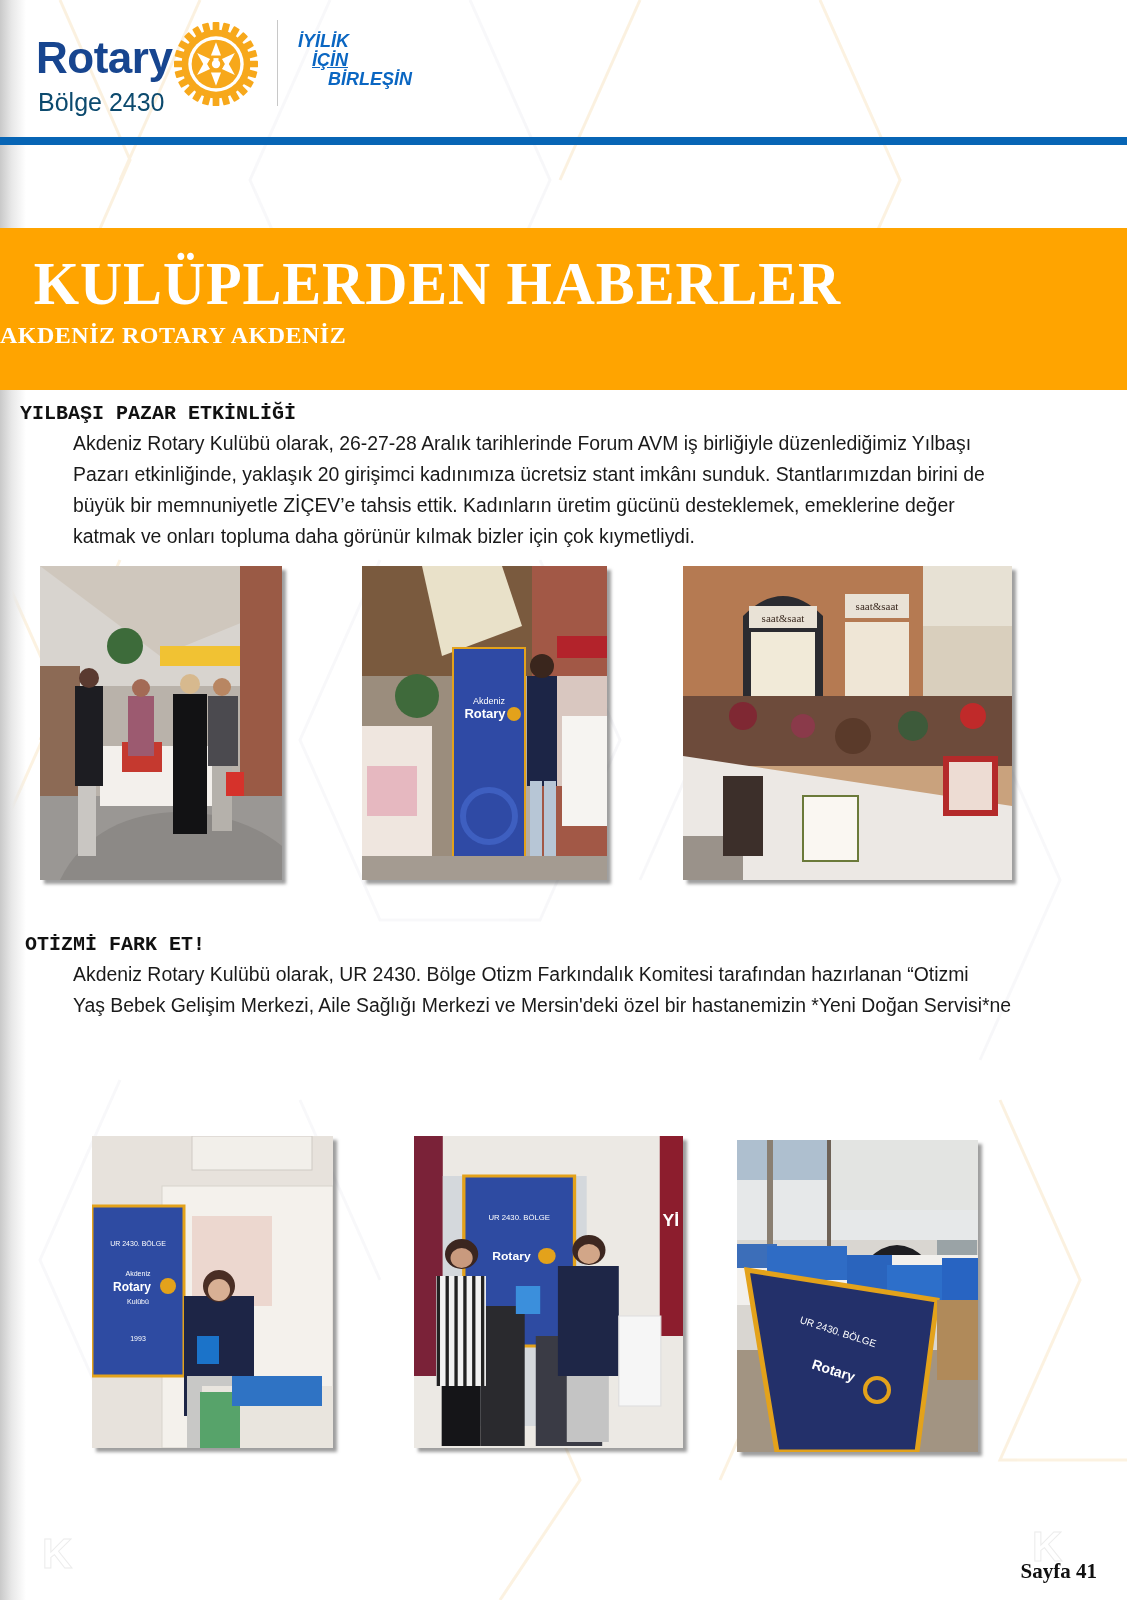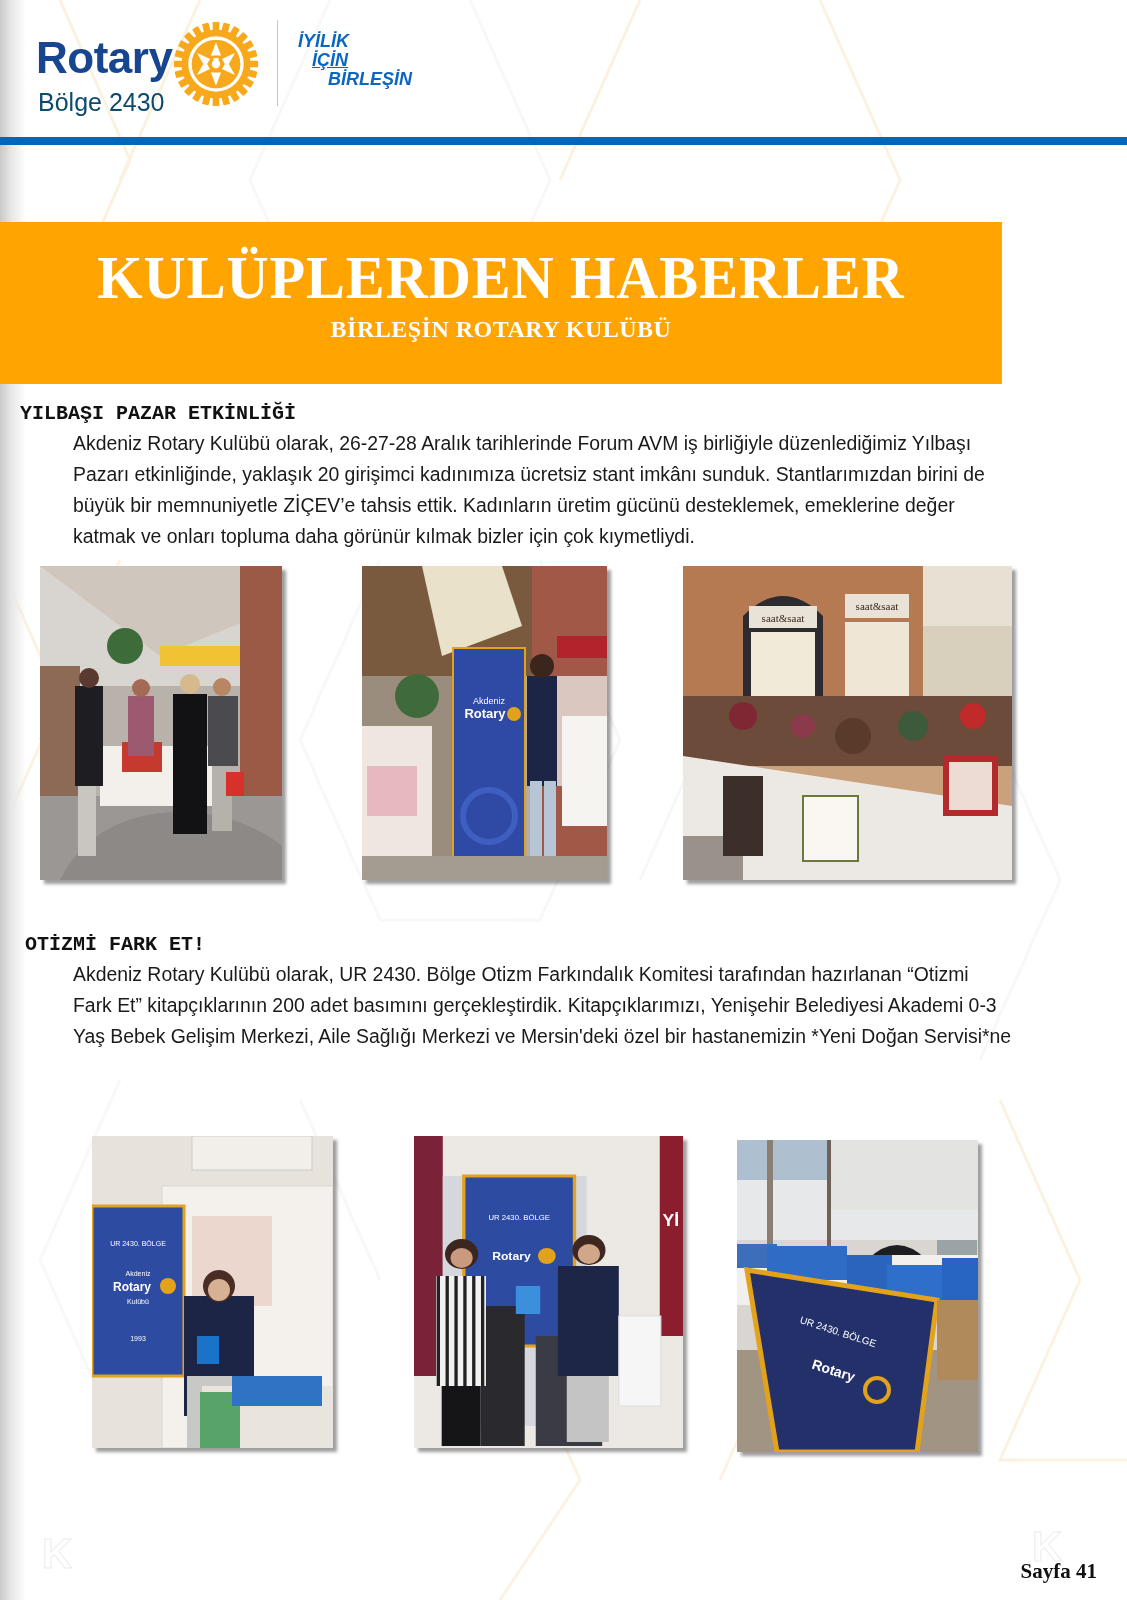--- a/index.html
+++ b/index.html
@@ -30,22 +30,22 @@
   .slogan {
     position: absolute; left: 298px; top: 32px;
     font-family: "Liberation Sans", sans-serif; font-weight: bold; font-style: italic;
     font-size: 18px; color: #0a66c2; line-height: 19px;
   }
   .slogan div:nth-child(2) { padding-left: 14px; text-decoration: underline; }
   .slogan div:nth-child(3) { padding-left: 30px; }
   .blue-rule { position: absolute; left: 0; top: 137px; width: 1127px; height: 8px; background: #0765b5; z-index: 2; }
 
   .banner {
-    position: absolute; left: 0; top: 222px; width: 1002px; height: 162px;
-    background: #ffa400; z-index: 2; text-align: center;
+    position: absolute; left: 0; top: 228px; width: 1127px; height: 162px;
+    background: #ffa400; z-index: 2; 
   }
   .banner-title {
     position: absolute; left: 0; right: 0; top: 24px;
     font-family: "Liberation Serif", serif; font-weight: bold; font-size: 62px;
     color: #ffffff; letter-spacing: 1px; line-height: 1;
     transform: scaleX(0.94);
   }
   .banner-sub {
     position: absolute; left: 0; right: 0; top: 95px;
     font-family: "Liberation Serif", serif; font-weight: bold; font-size: 24px;
@@ -148,21 +148,21 @@
   <div class="slogan">
     <div>İYİLİK</div>
     <div>İÇİN</div>
     <div>BİRLEŞİN</div>
   </div>
 </div>
 <div class="blue-rule"></div>
 
 <div class="banner">
   <div class="banner-title">KULÜPLERDEN HABERLER</div>
-  <div class="banner-sub">BİRLEŞİN ROTARY KULÜBÜ</div>
+  <div class="banner-sub">AKDENİZ ROTARY AKDENİZ</div>
 </div>
 
 <div class="section-title" style="left:20px; top:404px;">YILBAŞI PAZAR ETKİNLİĞİ</div>
 <div class="section-body" style="left:25px; top:428px;">
   <div>Akdeniz Rotary Kulübü olarak, 26-27-28 Aralık tarihlerinde Forum AVM iş birliğiyle düzenlediğimiz Yılbaşı</div>
   <div>Pazarı etkinliğinde, yaklaşık 20 girişimci kadınımıza ücretsiz stant imkânı sunduk. Stantlarımızdan birini de</div>
   <div>büyük bir memnuniyetle ZİÇEV’e tahsis ettik. Kadınların üretim gücünü desteklemek, emeklerine değer</div>
   <div>katmak ve onları topluma daha görünür kılmak bizler için çok kıymetliydi.</div>
 </div>
 
@@ -241,21 +241,20 @@
     <rect x="40" y="210" width="40" height="80" fill="#3c2f2a"></rect>
     <rect x="120" y="230" width="55" height="65" fill="#faf7f2" stroke="#6b7a3a" stroke-width="2"></rect>
     <rect x="260" y="190" width="55" height="60" fill="#b42a2a"></rect>
     <rect x="266" y="196" width="43" height="48" fill="#eddcd3"></rect>
   </svg>
 </div>
 
 <div class="section-title" style="left:25px; top:935px;">OTİZMİ FARK ET!</div>
 <div class="section-body" style="left:25px; top:959px;">
   <div>Akdeniz Rotary Kulübü olarak, UR 2430. Bölge Otizm Farkındalık Komitesi tarafından hazırlanan “Otizmi</div>
-  <div>Fark Et” kitapçıklarının 200 adet basımını gerçekleştirdik. Kitapçıklarımızı, Yenişehir Belediyesi Akademi 0-3</div>
   <div>Yaş Bebek Gelişim Merkezi, Aile Sağlığı Merkezi ve Mersin'deki özel bir hastanemizin *Yeni Doğan Servisi*ne</div>
 </div>
 
 <div class="photo" style="left:92px; top:1136px; width:241px; height:312px;">
   <svg viewBox="0 0 241 312" preserveAspectRatio="none">
     <rect width="241" height="312" fill="#e7e2dc"></rect>
     <rect x="100" y="0" width="120" height="34" fill="#f2efea" stroke="#cfcac4"></rect>
     <rect x="70" y="50" width="171" height="262" fill="#f4f1ec" stroke="#d8d3cc"></rect>
     <rect x="100" y="80" width="80" height="90" fill="#ecd7cf"></rect>
     <rect x="0" y="70" width="92" height="170" fill="#2e4ba2" stroke="#e3a21b" stroke-width="3"></rect>

